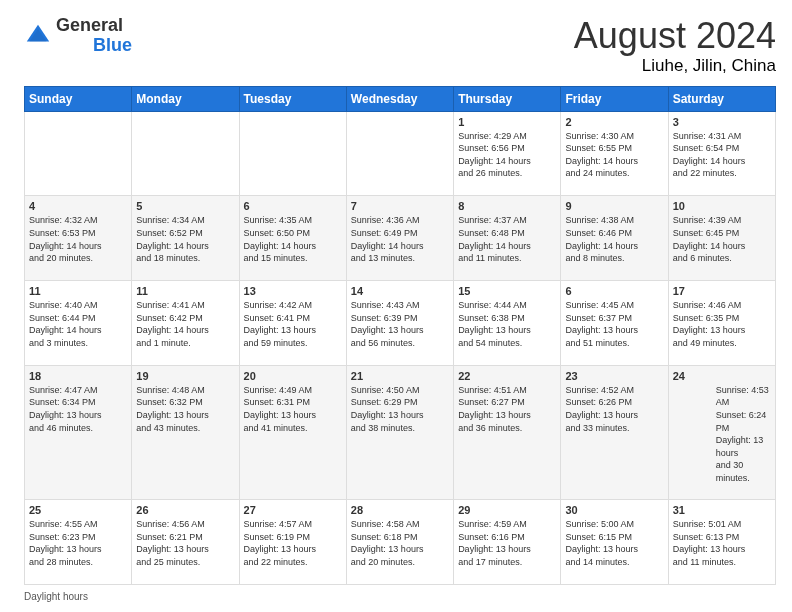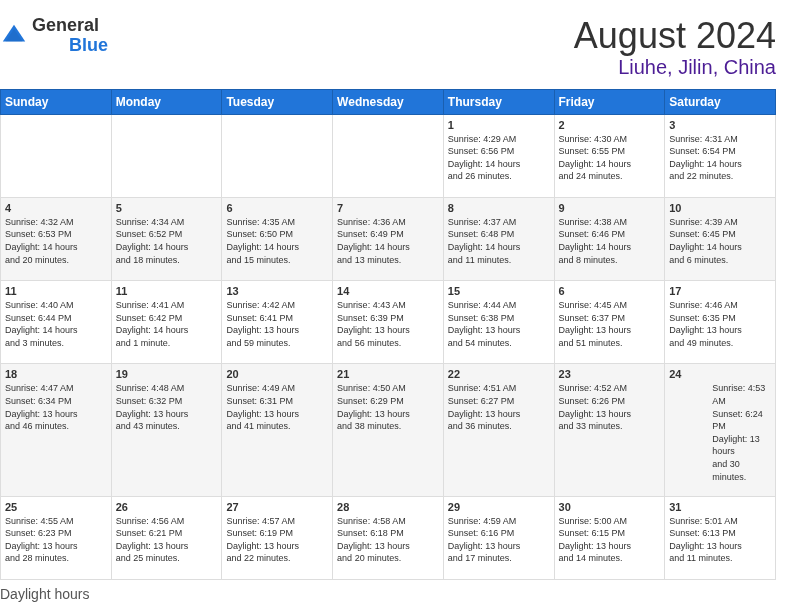--- a/index.html
+++ b/index.html
@@ -6,21 +6,21 @@
     body {
       font-family: Arial, sans-serif;
       background: #fff;
       width: 792px;
       height: 612px;
       overflow: hidden;
     }
     .page {
       width: 792px;
       height: 612px;
-      padding: 16px 16px 10px 0;
+      padding: 16px 16px 10px 24px;
       display: flex;
       flex-direction: column;
     }
     .header {
       display: flex;
       justify-content: space-between;
       align-items: flex-start;
       margin-bottom: 10px;
     }
     .logo {
@@ -42,22 +42,22 @@
     .title-block {
       text-align: right;
     }
     .month-title {
       font-size: 36px;
       font-weight: normal;
       color: #333;
       line-height: 1.1;
     }
     .location {
-      font-size: 20px;
-      color: #4c1d95;
+      font-size: 17px;
+      color: #000000;
     }
     .calendar {
       flex: 1;
       border: 1px solid #ccc;
       border-collapse: collapse;
       width: 100%;
       table-layout: fixed;
     }
     .calendar th {
       background: #2175d9;
@@ -93,21 +93,21 @@
     .day-info {
       font-size: 9px;
       color: #333;
       line-height: 1.4;
     }
     .empty-cell {
       background: #f9f9f9;
     }
     .footer {
       margin-top: 6px;
-      font-size: 14px;
+      font-size: 10px;
       color: #555;
       text-align: left;
     }
   </style>
 </head>
 <body>
 
 <div class="page">
   <div class="header">
     <div class="logo">

